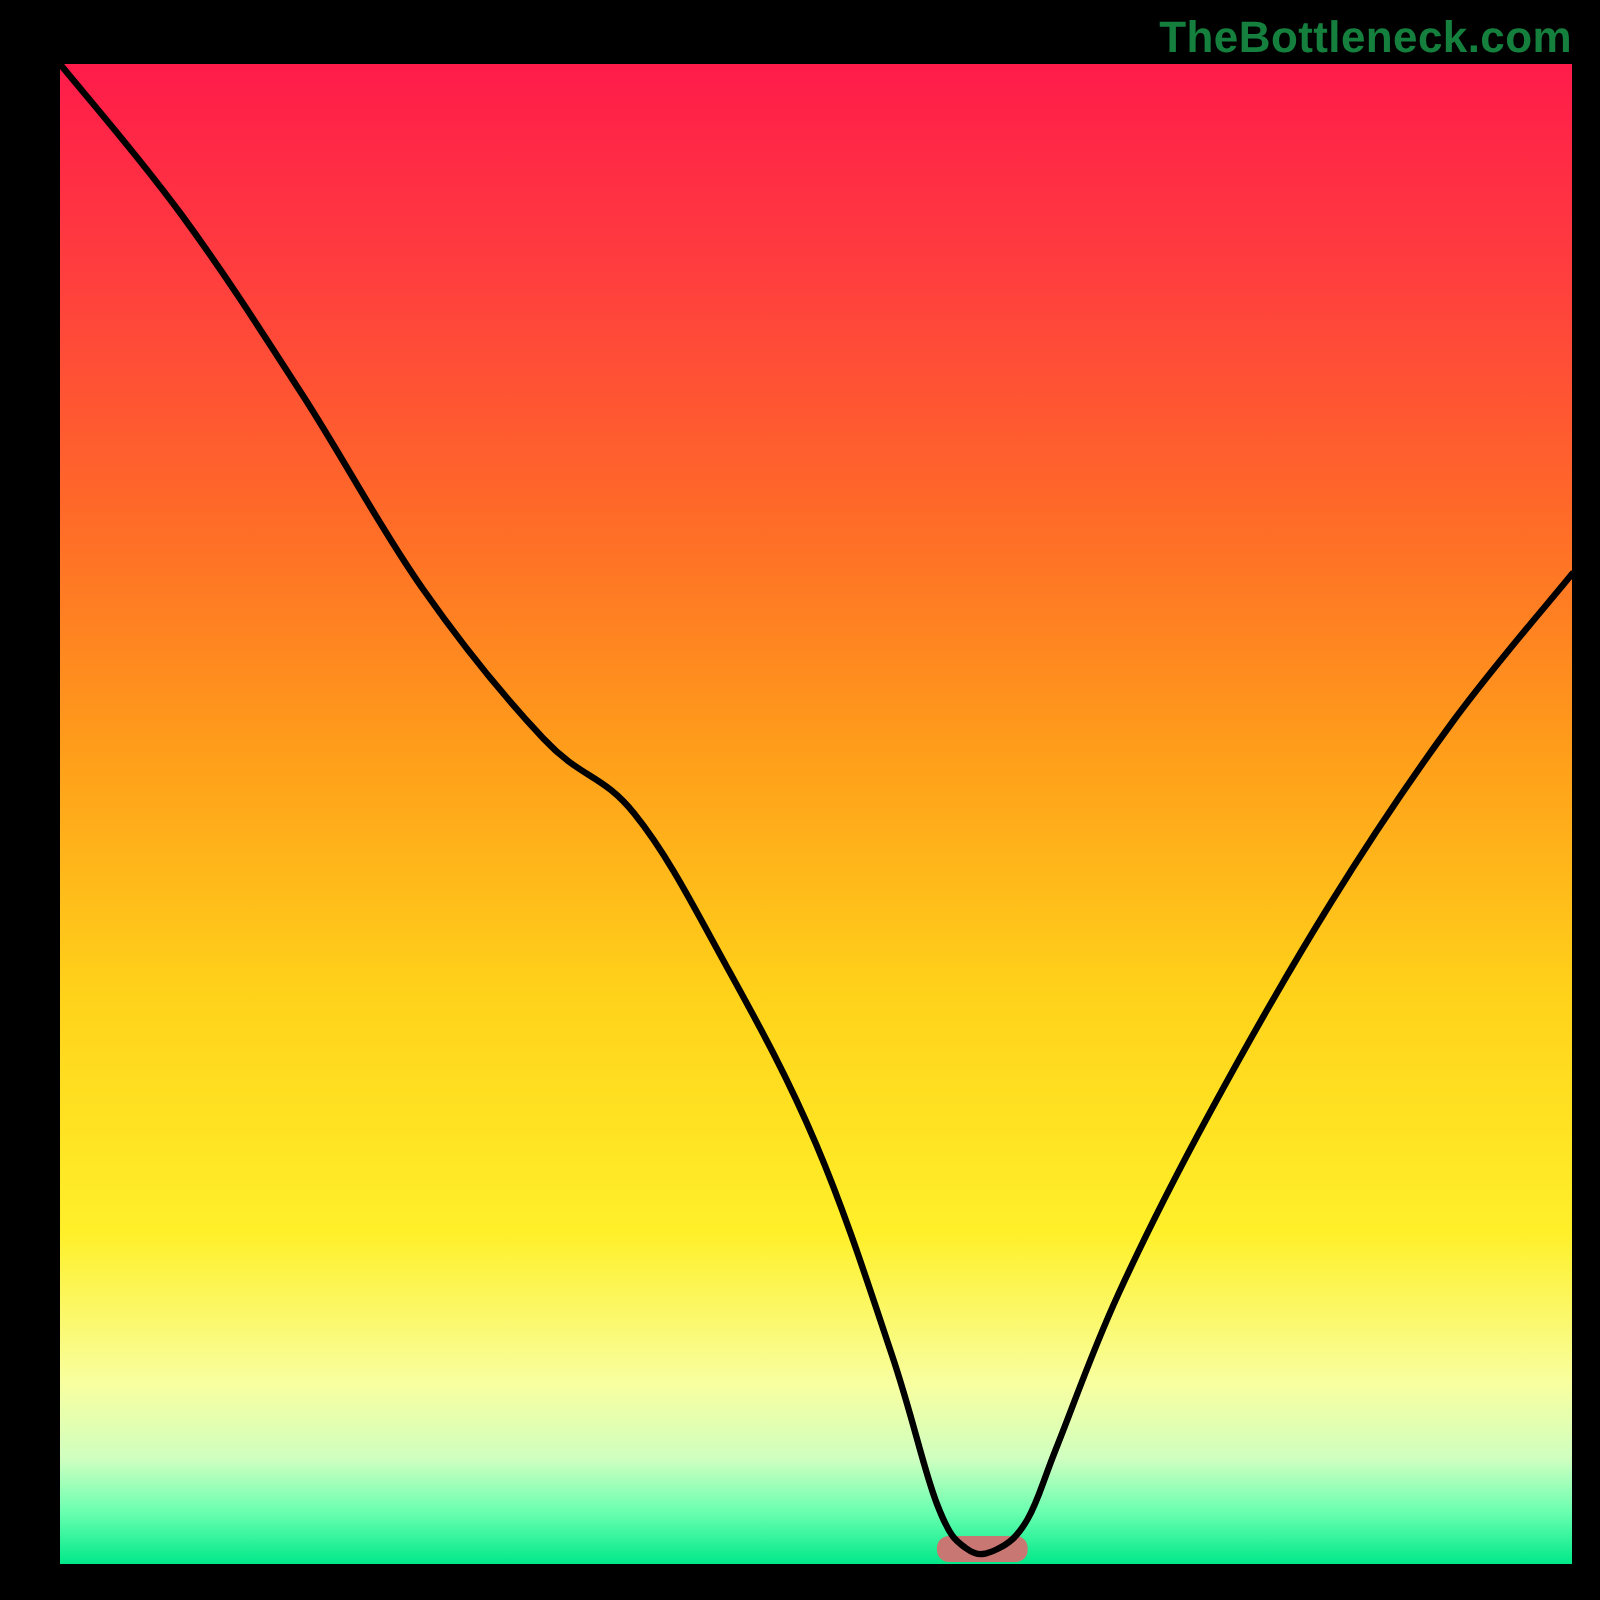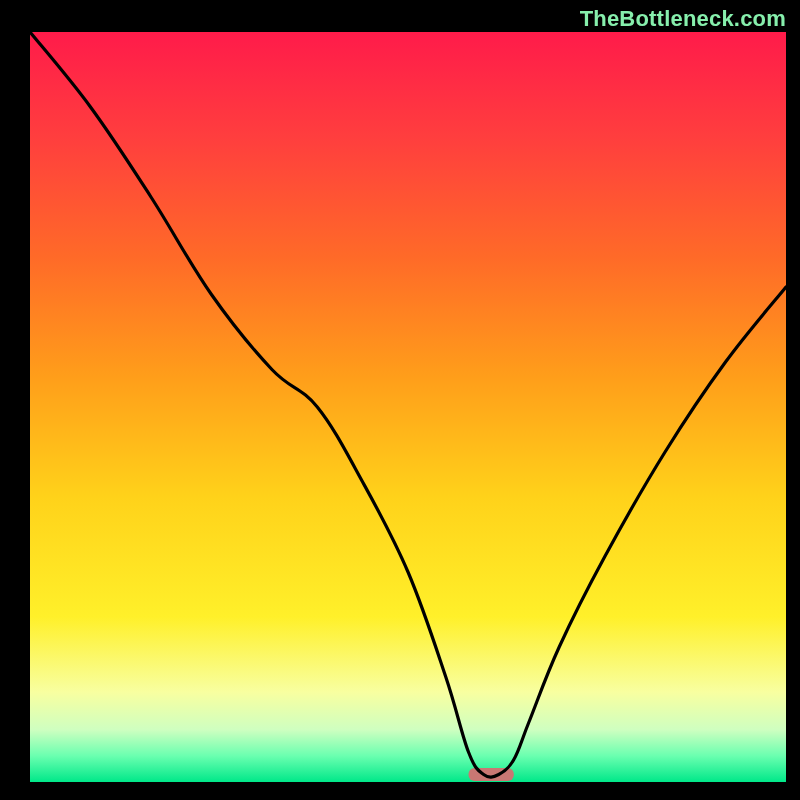--- a/index.html
+++ b/index.html
@@ -16,21 +16,21 @@
     height: 800px;
     background: #000;
   }
   .watermark {
     position: absolute;
     top: 6px;
     right: 14px;
     font-family: Arial, Helvetica, sans-serif;
     font-size: 22px;
     font-weight: 600;
-    color: #86efac;
+    color: #15803d;
     letter-spacing: 0.2px;
   }
   svg {
     position: absolute;
     left: 0;
     top: 0;
   }
 </style>
 </head>
 <body>

